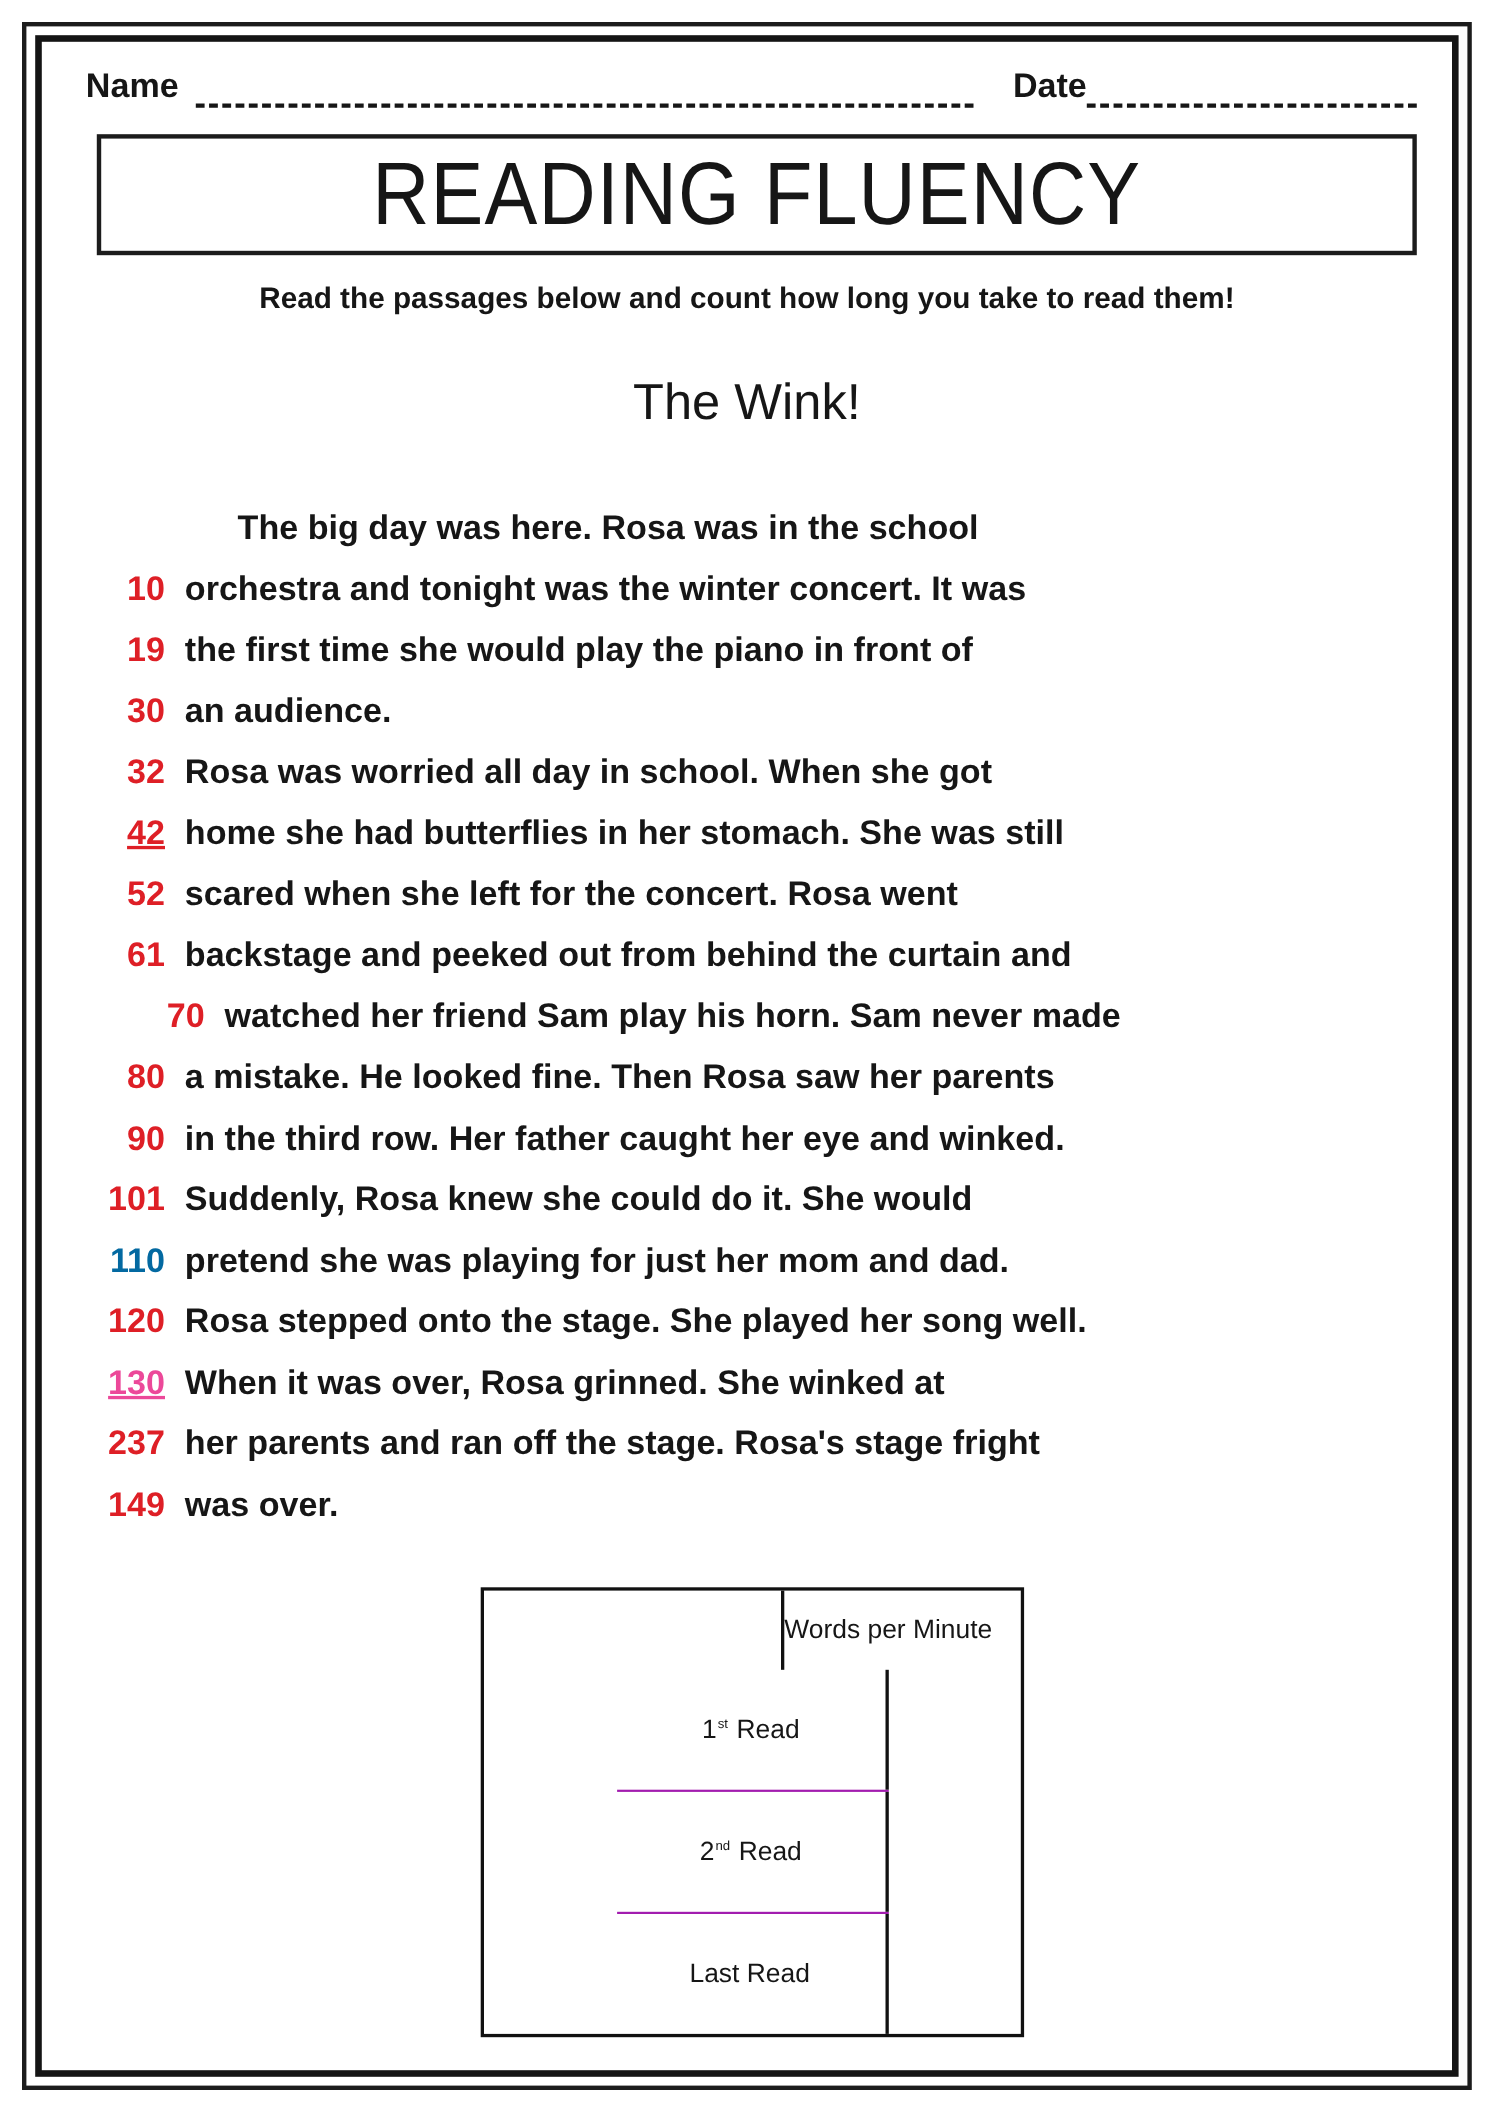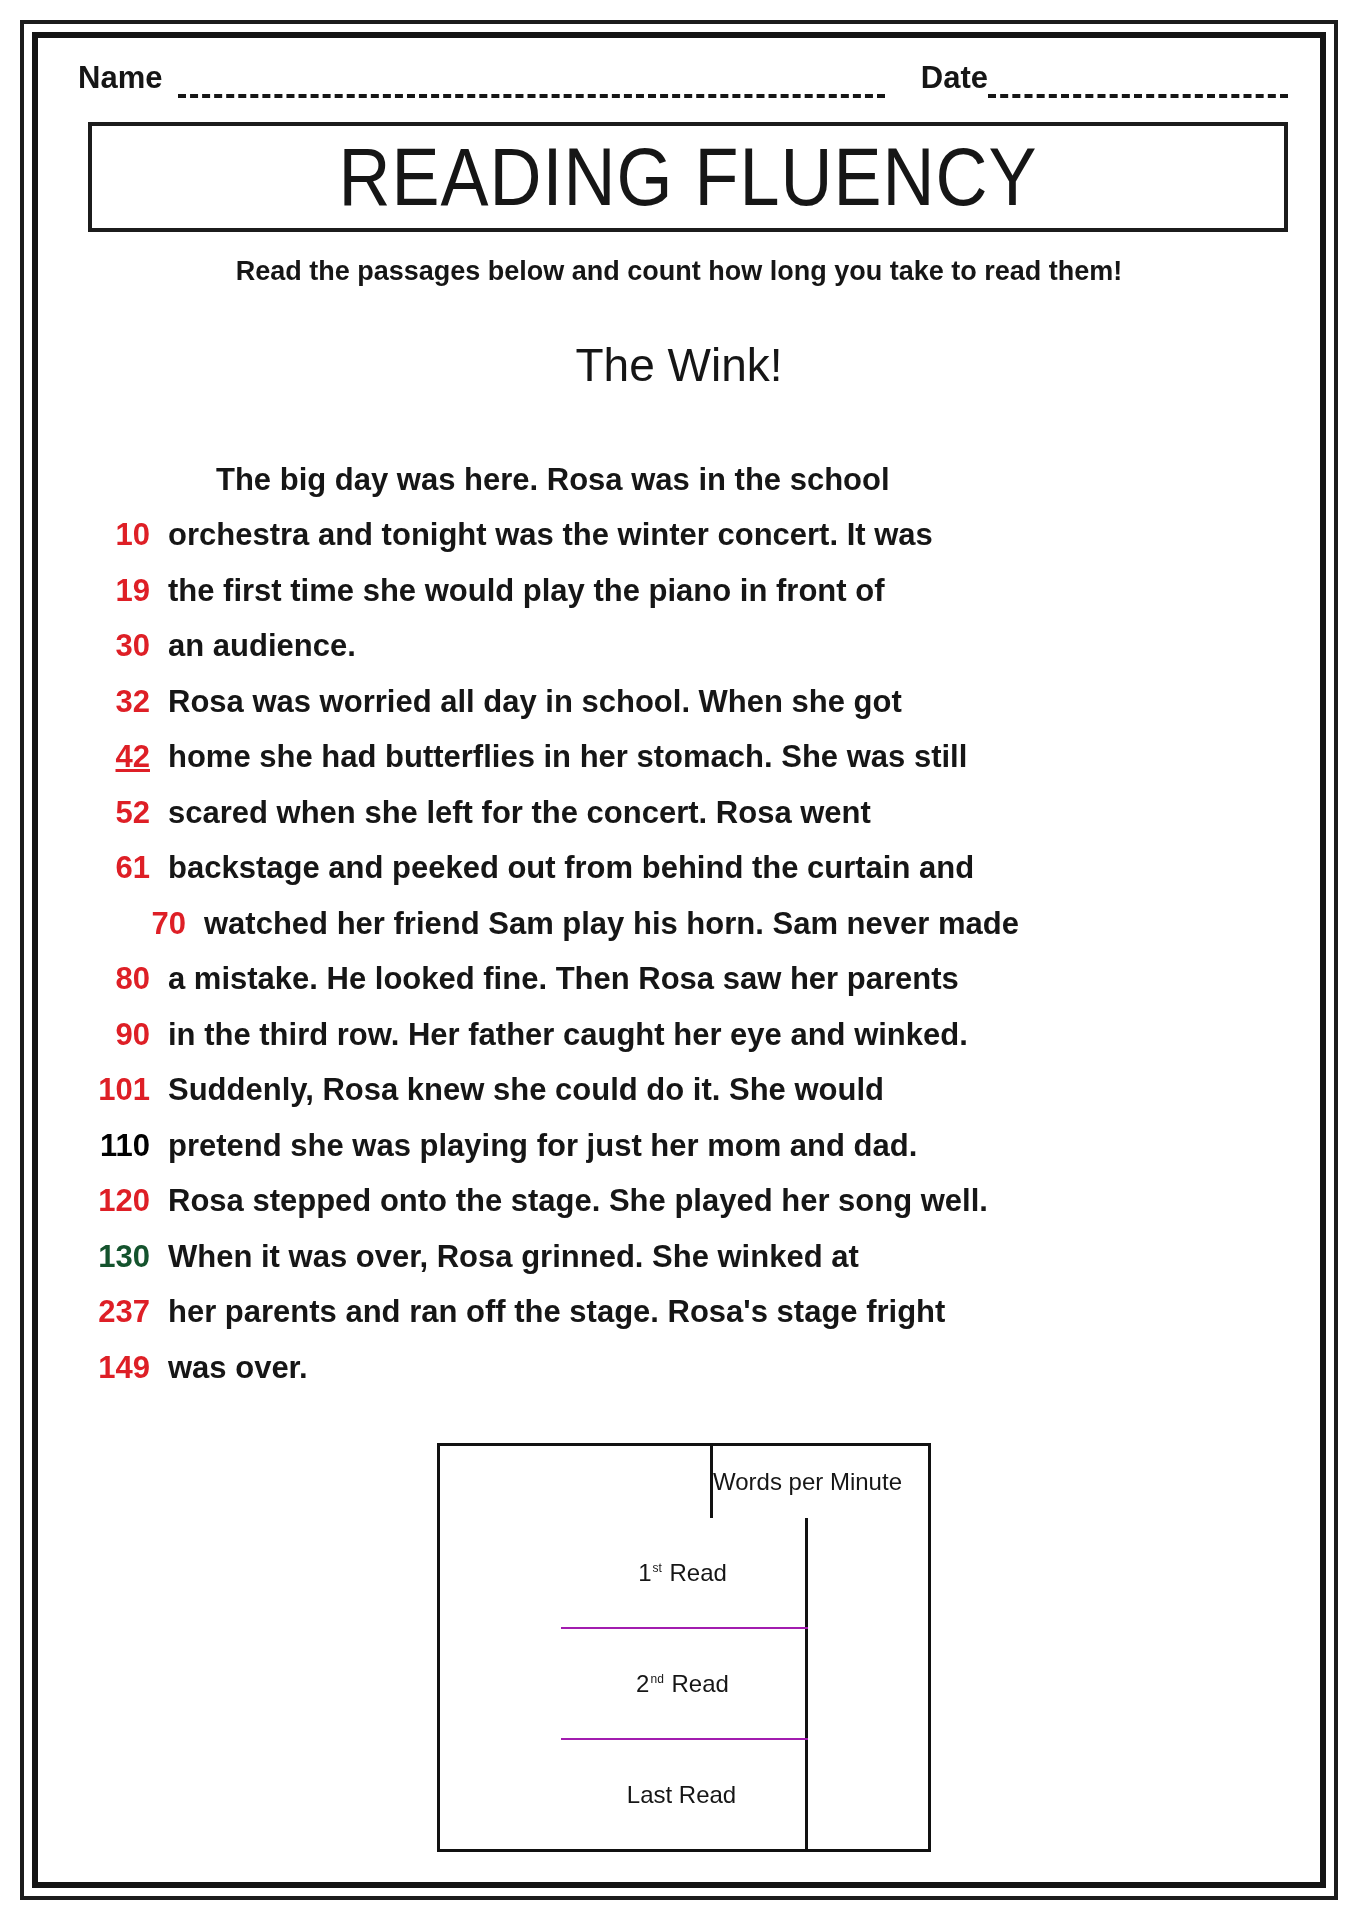--- a/index.html
+++ b/index.html
@@ -159,31 +159,31 @@
     <span class="p-num" style="color: rgb(222, 31, 38);">90</span>
     <span class="p-text">in the third row. Her father caught her eye and winked.</span>
   </div>
 
   <div class="p-row">
     <span class="p-num" style="color: rgb(222, 31, 38);">101</span>
     <span class="p-text">Suddenly, Rosa knew she could do it. She would</span>
   </div>
 
   <div class="p-row">
-    <span class="p-num" style="color: #000000;">110</span>
+    <span class="p-num" style="color: #0369a1;">110</span>
     <span class="p-text">pretend she was playing for just her mom and dad.</span>
   </div>
 
   <div class="p-row">
     <span class="p-num" style="color: rgb(222, 31, 38);">120</span>
     <span class="p-text">Rosa stepped onto the stage. She played her song well.</span>
   </div>
 
   <div class="p-row">
-    <span class="p-num" style="color: #14532d;">130</span>
+    <span class="p-num" style="color: #ec4899; text-decoration: underline;">130</span>
     <span class="p-text">When it was over, Rosa grinned. She winked at</span>
   </div>
 
   <div class="p-row">
     <span class="p-num" style="color: rgb(222, 31, 38);">237</span>
     <span class="p-text">her parents and ran off the stage. Rosa's stage fright</span>
   </div>
 
   <div class="p-row">
     <span class="p-num" style="color: rgb(222, 31, 38);">149</span>

